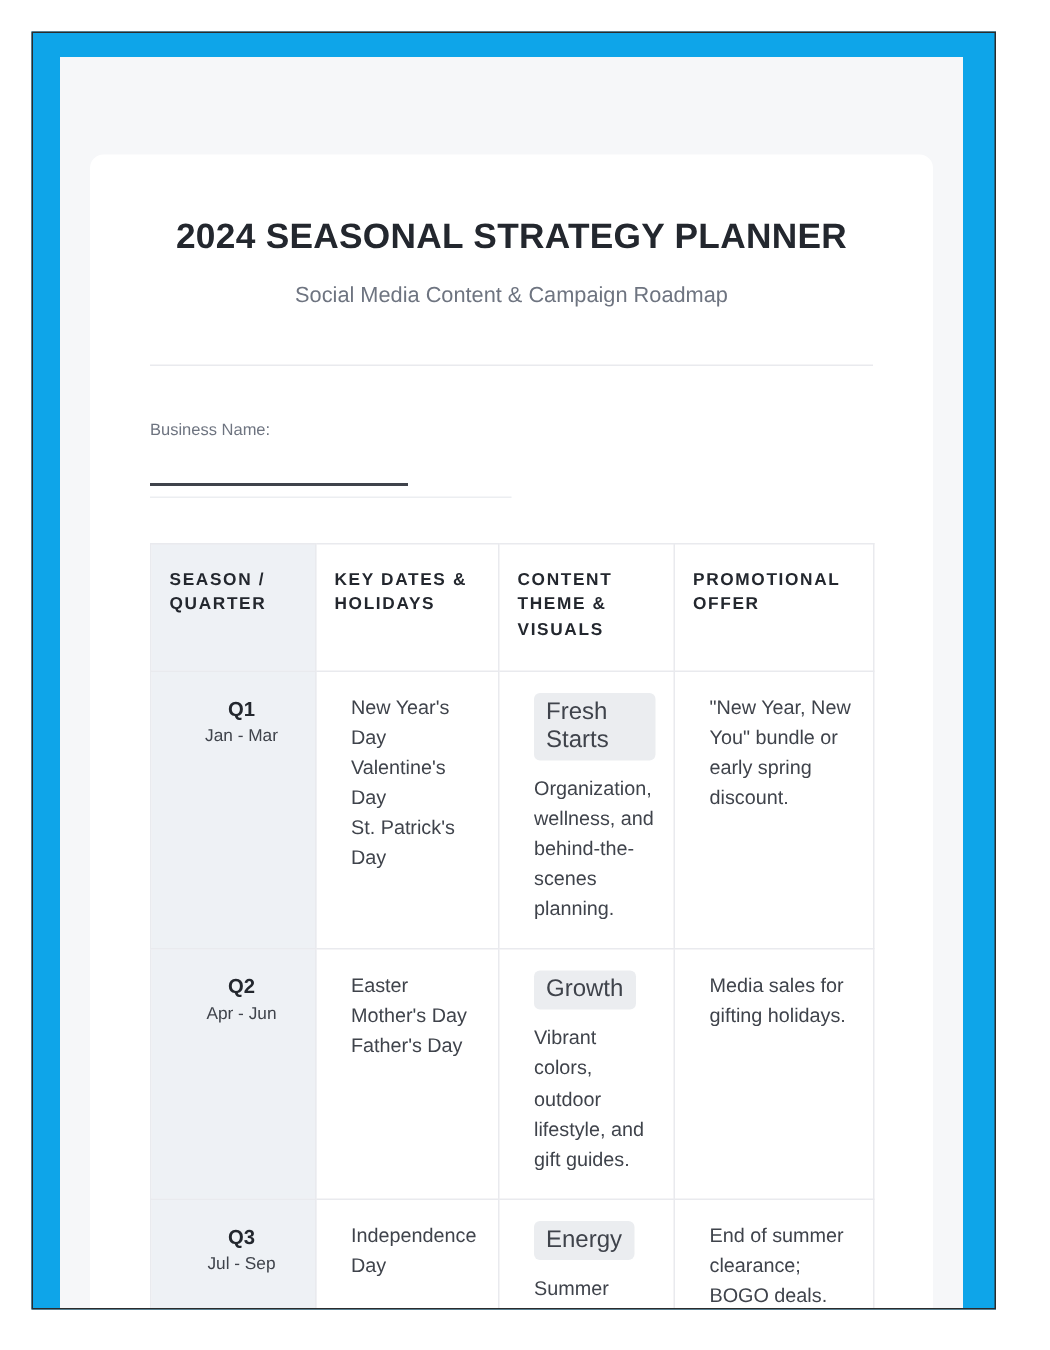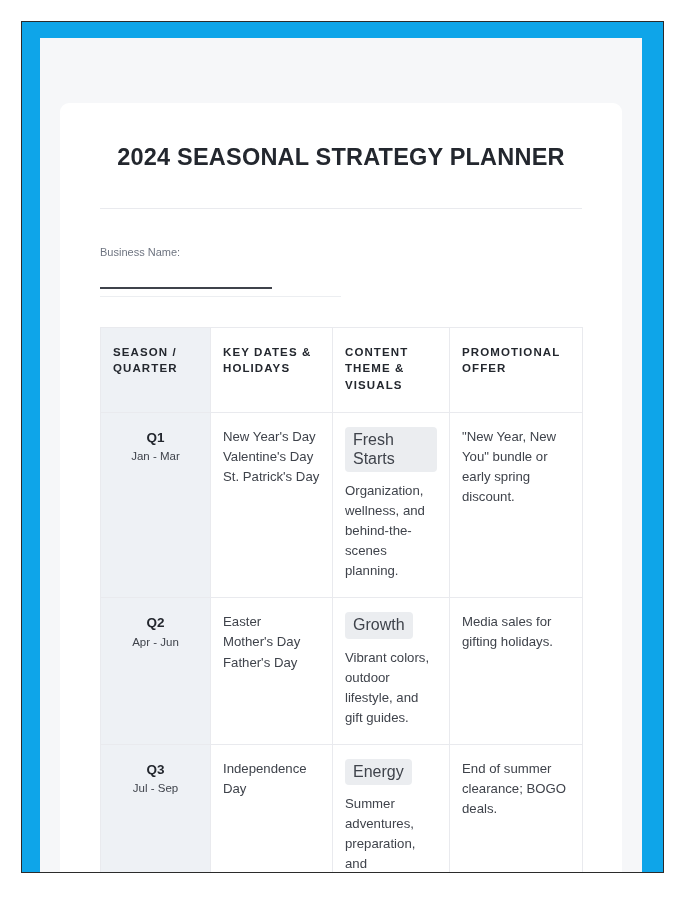--- a/index.html
+++ b/index.html
@@ -141,21 +141,21 @@
   }
 
   .planner-table th.col-season { background: #eef1f5; }
 
   .col-season   { width: 110px; }
   .col-dates    { width: 122px; }
   .col-theme    { width: 117px; }
   .col-offer    { width: 133px; }
 
   .planner-table td {
-    padding: 14px 12px 16px 12px;
+    padding: 14px 12px 16px 23px;
     font-size: 13.2px;
     color: #3f434b;
     line-height: 1.52;
   }
 
   td.cell-season {
     background: #eef1f5;
     text-align: center;
     padding-top: 16px;
   }
@@ -195,20 +195,21 @@
 </style>
 </head>
 <body>
 
 <div class="viewport-frame">
   <div class="page-backdrop">
     <div class="doc-card">
       <div class="doc-inner">
 
         <h1 class="doc-title">2024 SEASONAL STRATEGY PLANNER</h1>
+        <p class="doc-subtitle">Social Media Content &amp; Campaign Roadmap</p>
 
         <div class="header-rule"></div>
 
         <div class="field-row">
           <div class="field-block">
             <span class="field-label">Business Name:</span>
             <div class="field-underline-wrap">
               <div class="write-line"></div>
             </div>
           </div>

